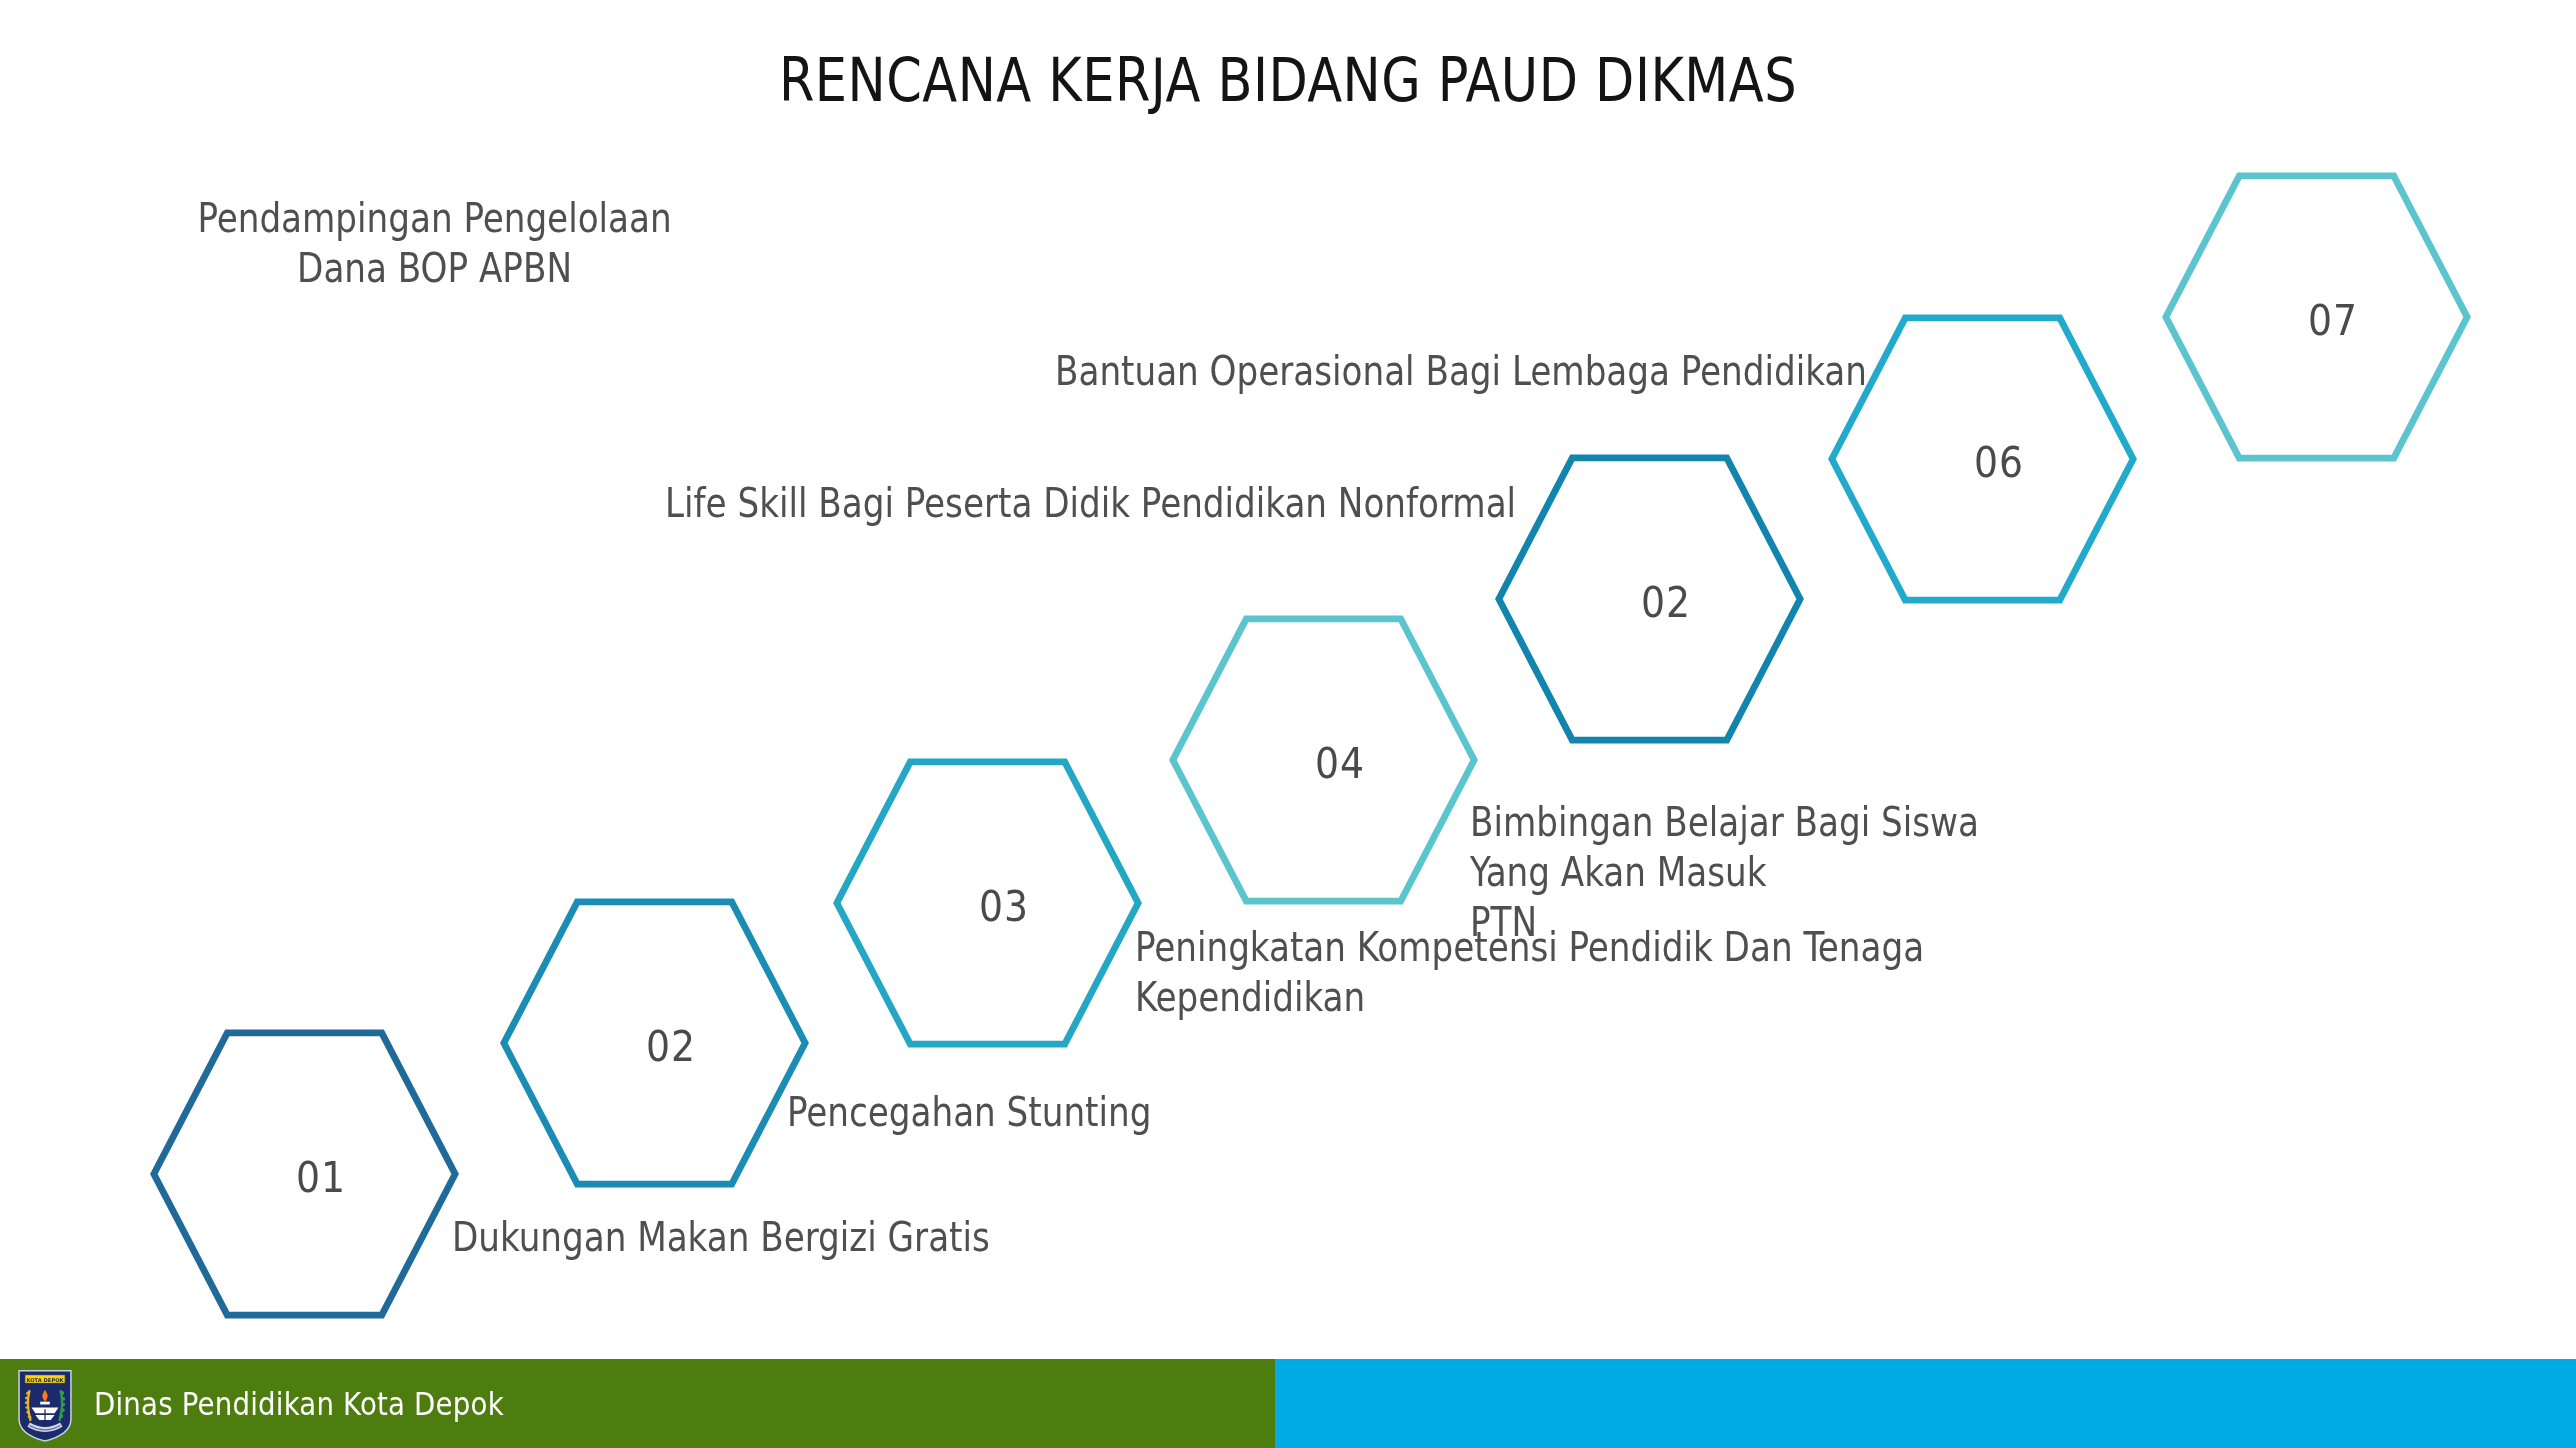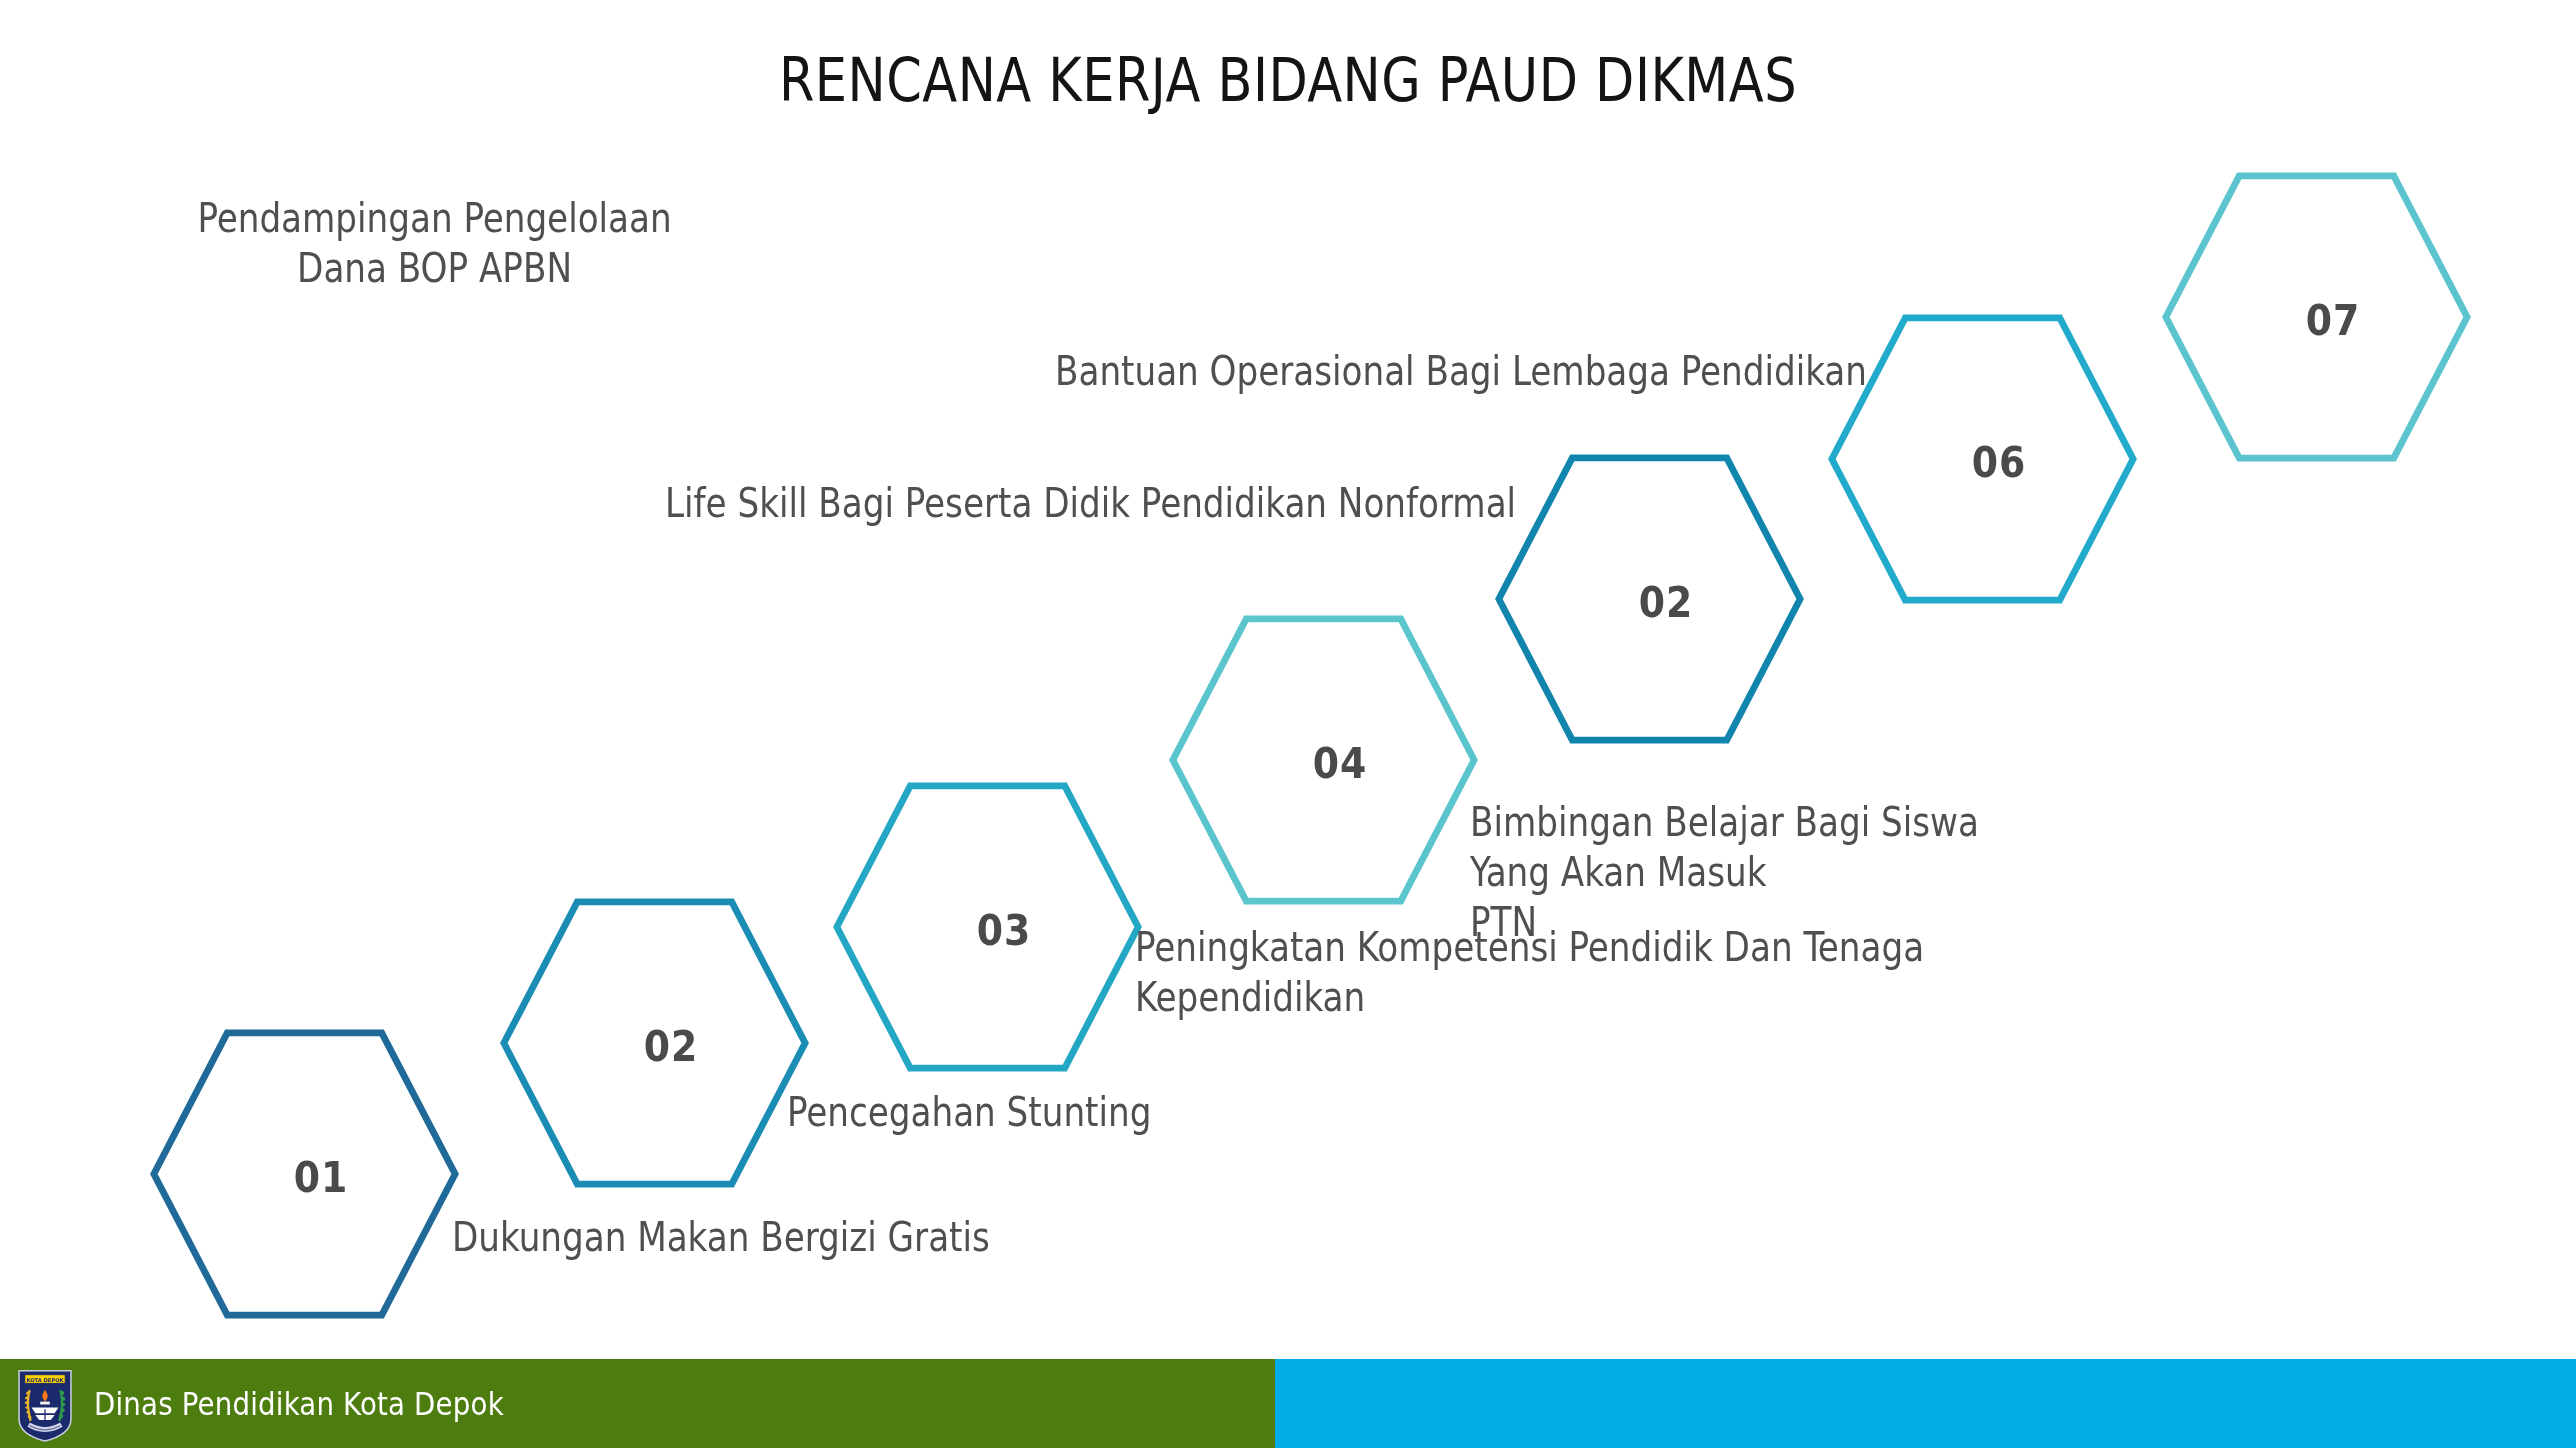--- a/index.html
+++ b/index.html
@@ -29,21 +29,20 @@
     white-space:nowrap;
     transform:scaleX(0.93);
     transform-origin:center center;
   }
 
   
   .hex {
     position:absolute;
     width:309px;
     height:290px;
-    font-weight:bold;
   }
   .hex svg { display:block; width:100%; height:100%; overflow:visible; }
   .hex polygon { fill:#ffffff; stroke-width:7; stroke-linejoin:miter; }
   .hex-num {
     position:absolute;
     left:0; top:0;
     width:100%; height:100%;
     display:flex;
     align-items:center;
     justify-content:center;
@@ -119,21 +118,21 @@
   <div class="caption" style="left:452px; top:1212px;">Dukungan Makan Bergizi Gratis</div>
 
   <div class="hex" style="left:500px; top:898px;">
     <svg viewBox="0 0 320 300" preserveAspectRatio="none">
       <polygon points="80,4 240,4 316,150 240,296 80,296 4,150" style="stroke:#1b8db5"></polygon>
     </svg>
     <div class="hex-num">02</div>
   </div>
   <div class="caption" style="left:787px; top:1087px;">Pencegahan Stunting</div>
 
-  <div class="hex" style="left:833px; top:758px;margin-top:24px;">
+  <div class="hex" style="left:833px; top:758px;">
     <svg viewBox="0 0 320 300" preserveAspectRatio="none">
       <polygon points="80,4 240,4 316,150 240,296 80,296 4,150" style="stroke:#23a7c4"></polygon>
     </svg>
     <div class="hex-num">03</div>
   </div>
   <div class="caption" style="left:1135px; top:922px;">Peningkatan Kompetensi Pendidik Dan Tenaga
 Kependidikan</div>
 
   <div class="hex" style="left:1169px; top:615px;">
     <svg viewBox="0 0 320 300" preserveAspectRatio="none">

